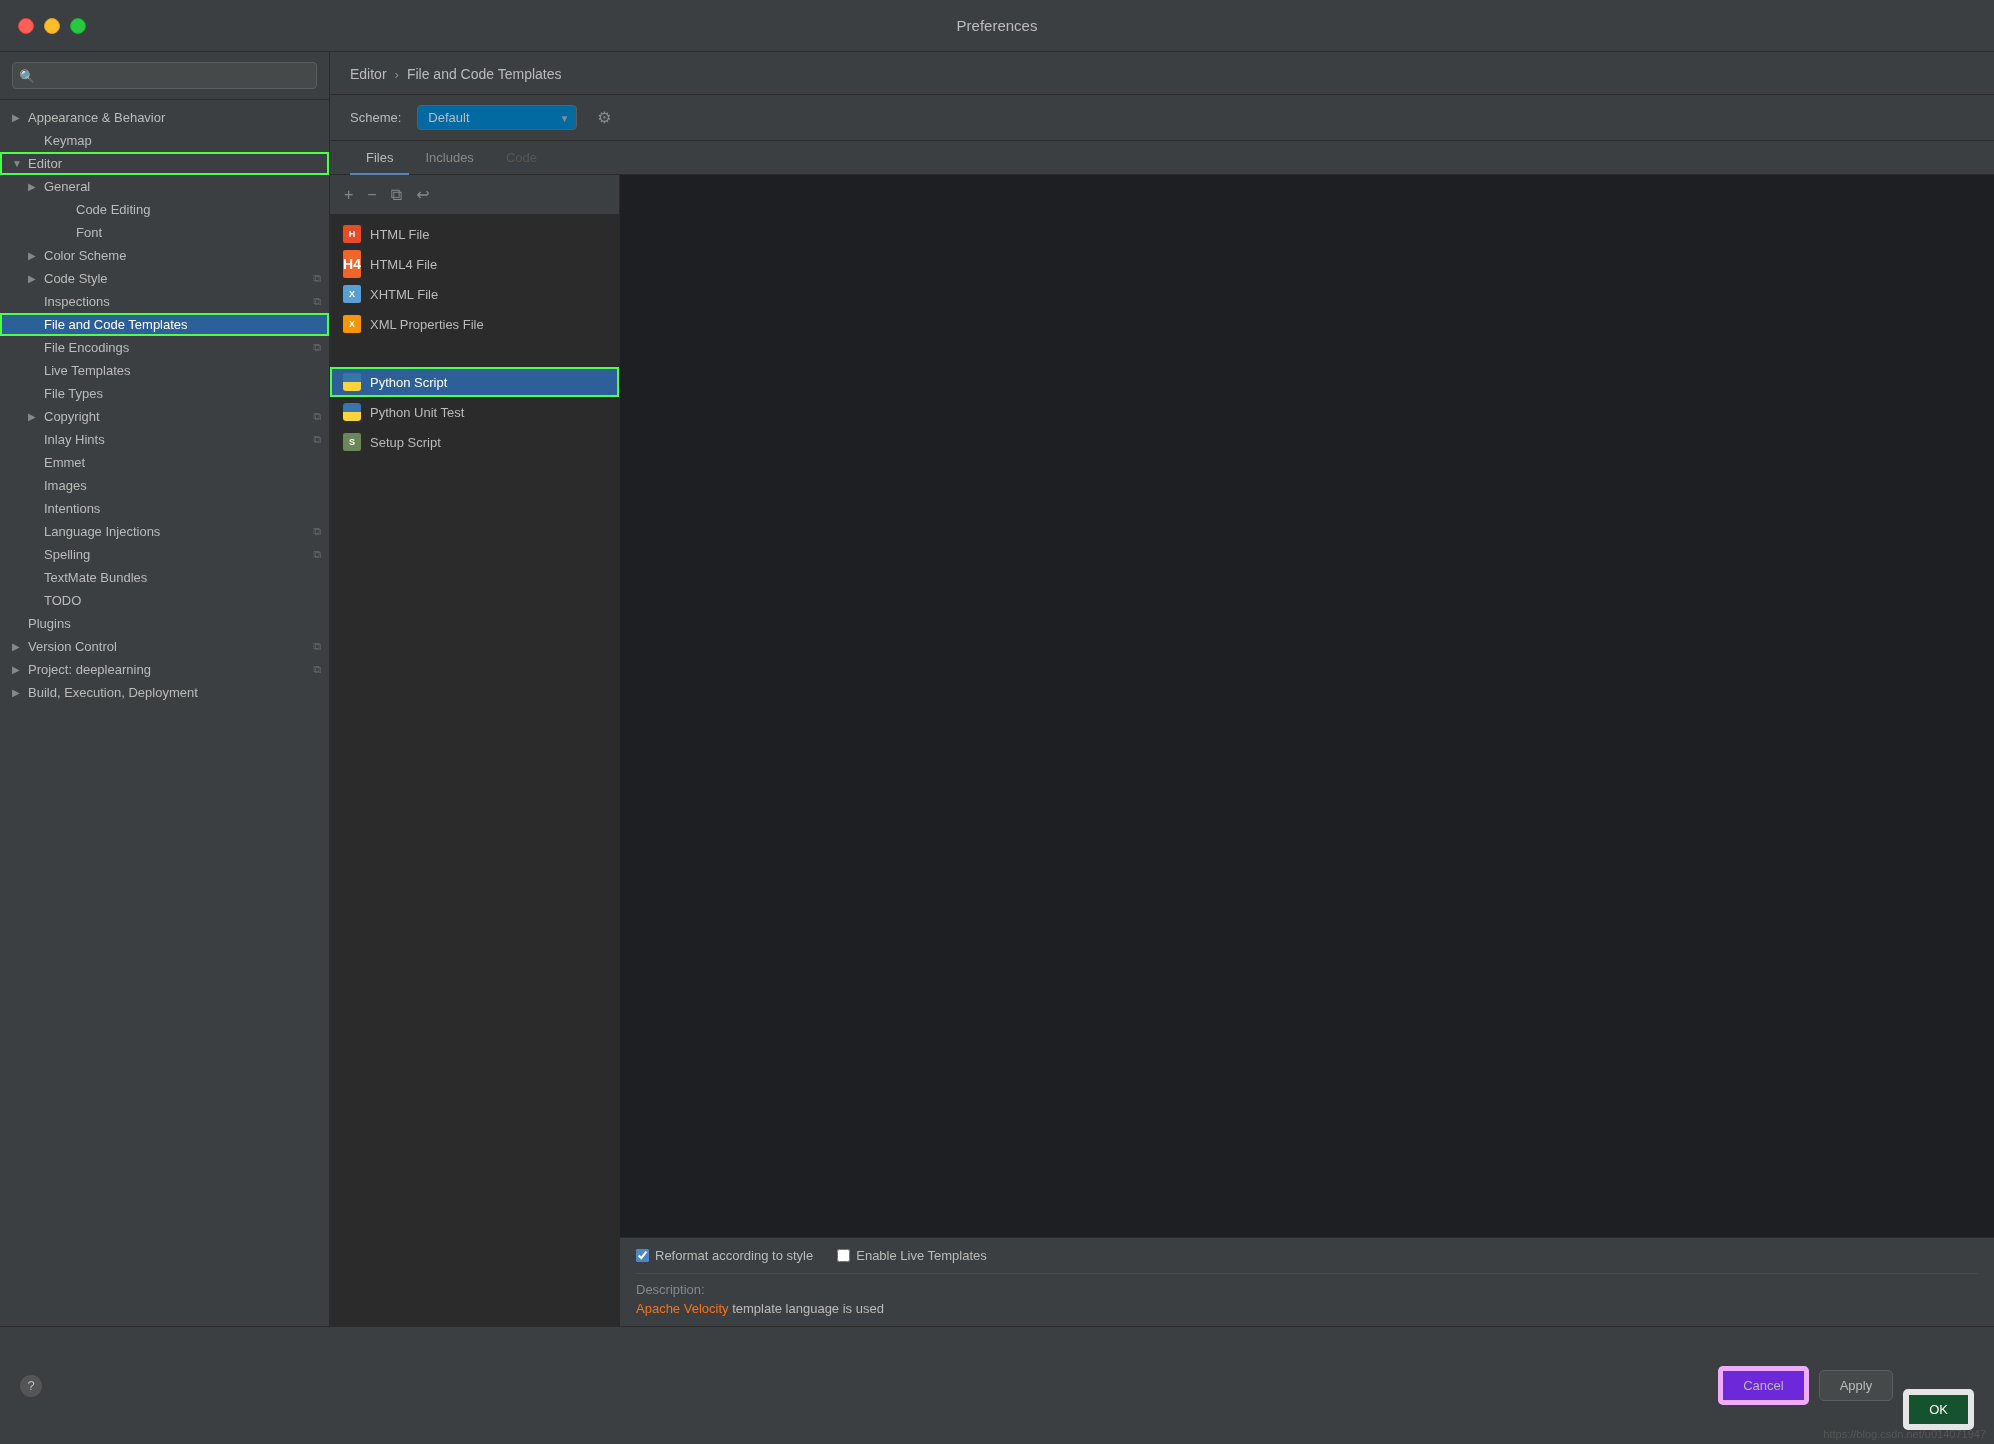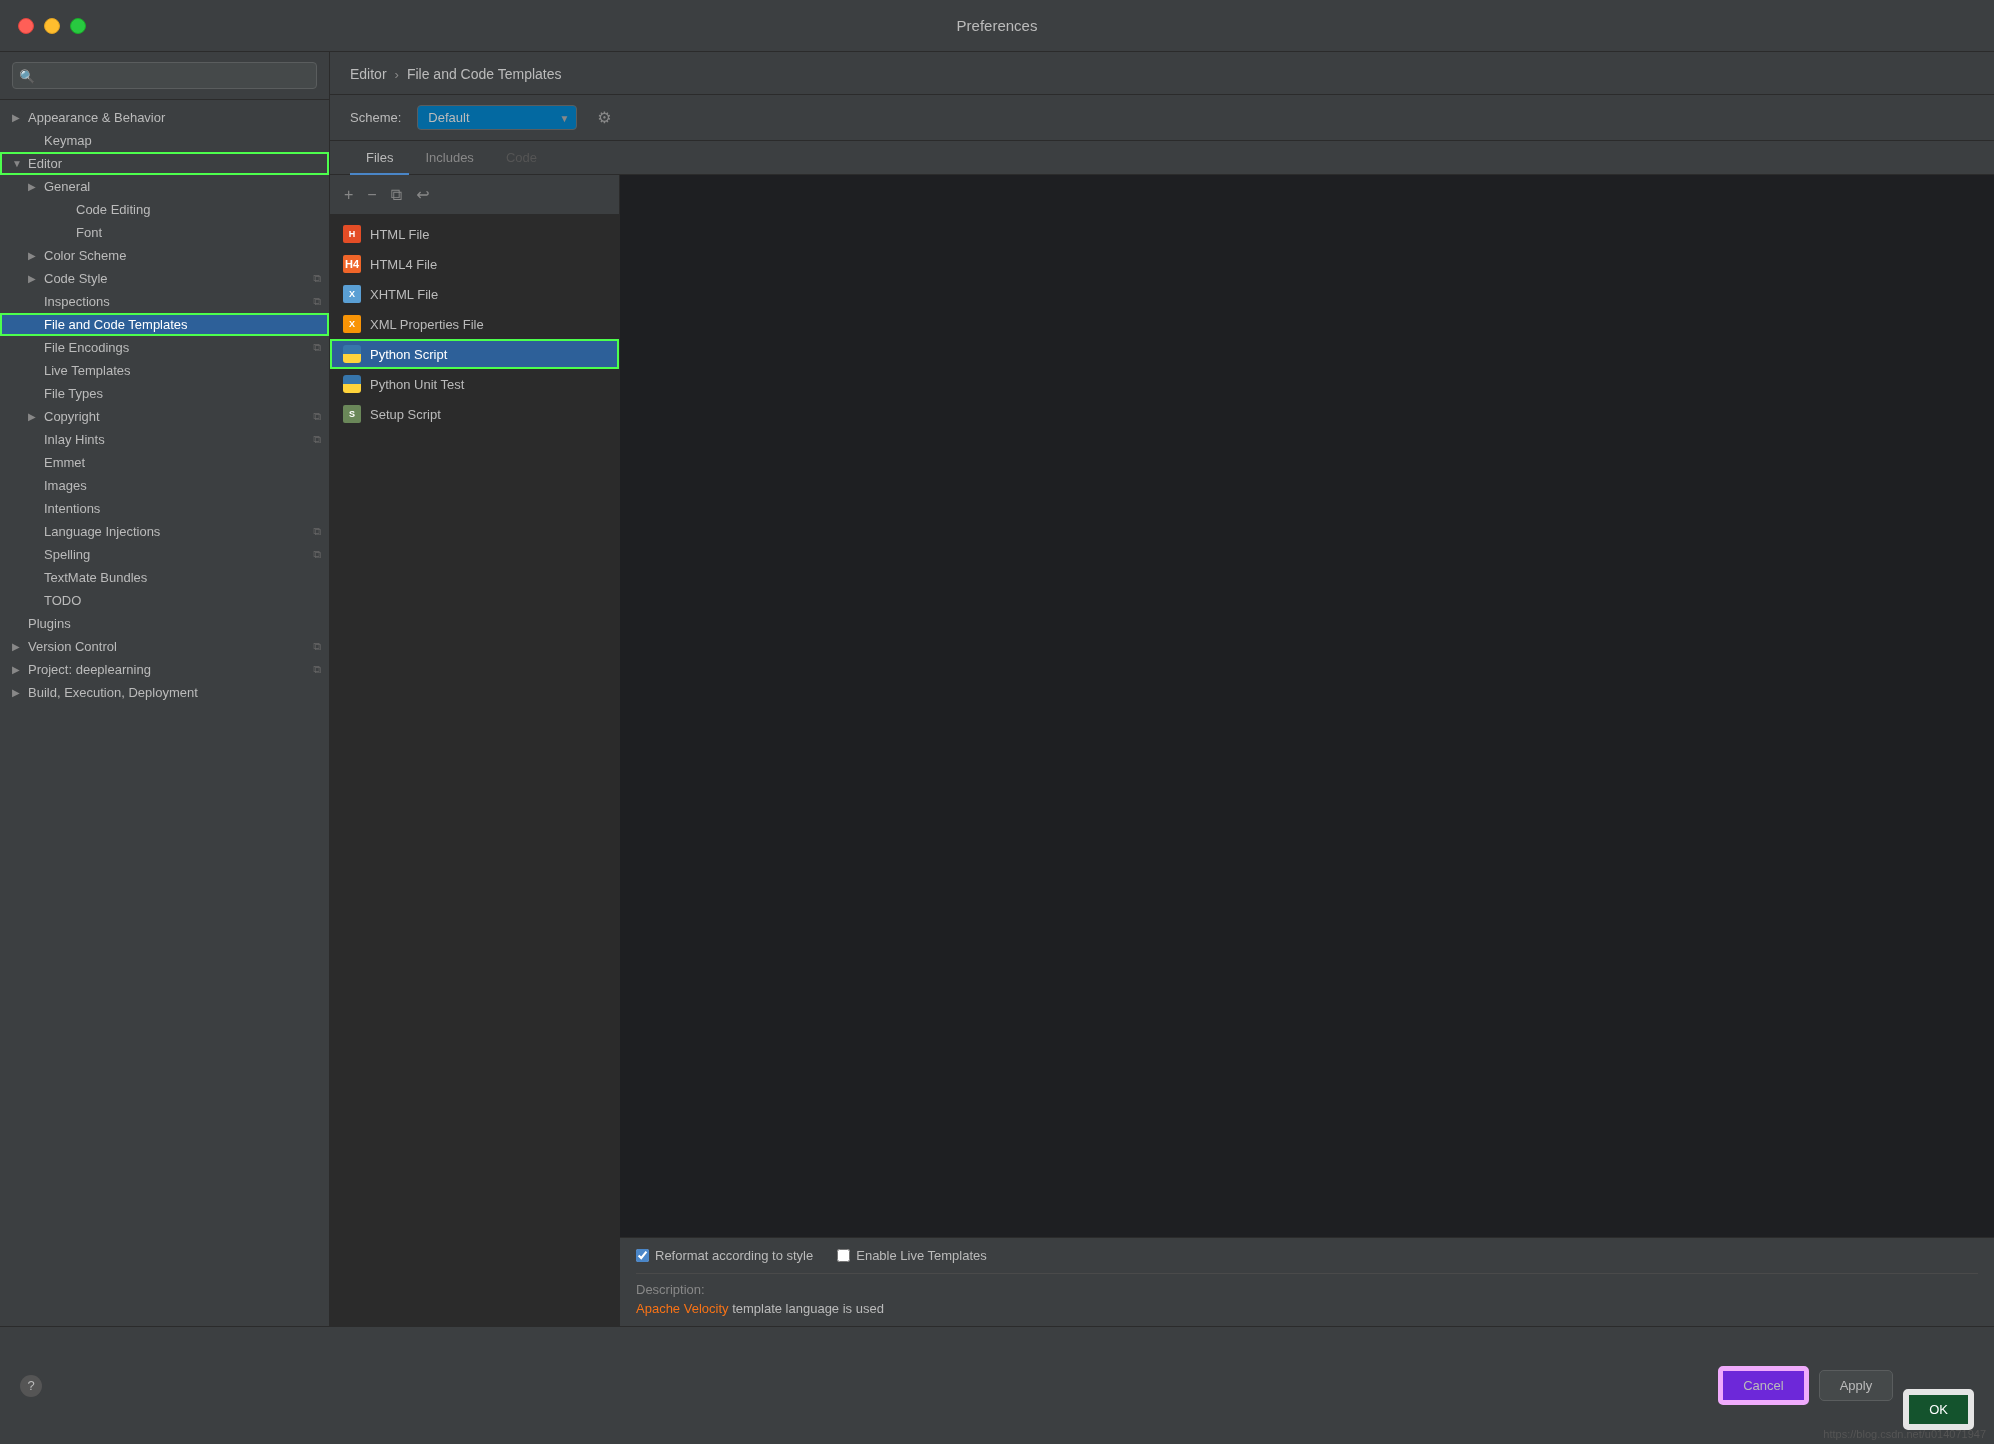--- a/index.html
+++ b/index.html
@@ -267,33 +267,34 @@
       align-items: center;
       padding: 5px 12px;
       cursor: pointer;
       gap: 8px;
     }
     .file-item.selected-outline {
       outline: 2px solid #4dff4d;
       outline-offset: -2px;
       background: #2d6099;
       color: #ffffff;
+      margin-top: 28px;
     }
     .file-item-icon {
       width: 20px;
       height: 20px;
       display: flex;
       align-items: center;
       justify-content: center;
       flex-shrink: 0;
     }
 
     
     .icon-html { background: #e44d26; color: white; font-size: 9px; font-weight: bold; border-radius: 2px; width: 18px; height: 18px; display: flex; align-items: center; justify-content: center; }
-    .icon-html4 { background: #f06529; color: white; font-size: 11px; font-weight: bold; border-radius: 2px; width: 18px; height: 18px; display: flex; align-items: center; justify-content: center; text-align: center; }
+    .icon-html4 { background: #f06529; color: white; font-size: 14px; font-weight: bold; border-radius: 2px; width: 18px; height: 28px; display: flex; align-items: center; justify-content: center; text-align: center; }
     .icon-xhtml { background: #5a9fd4; color: white; font-size: 9px; font-weight: bold; border-radius: 2px; width: 18px; height: 18px; display: flex; align-items: center; justify-content: center; }
     .icon-xml { background: #f89406; color: white; font-size: 9px; font-weight: bold; border-radius: 2px; width: 18px; height: 18px; display: flex; align-items: center; justify-content: center; }
 
     
     .py-icon {
       width: 18px;
       height: 18px;
       position: relative;
     }
     .py-top { background: #3776ab; width: 18px; height: 9px; border-radius: 3px 3px 0 0; }

